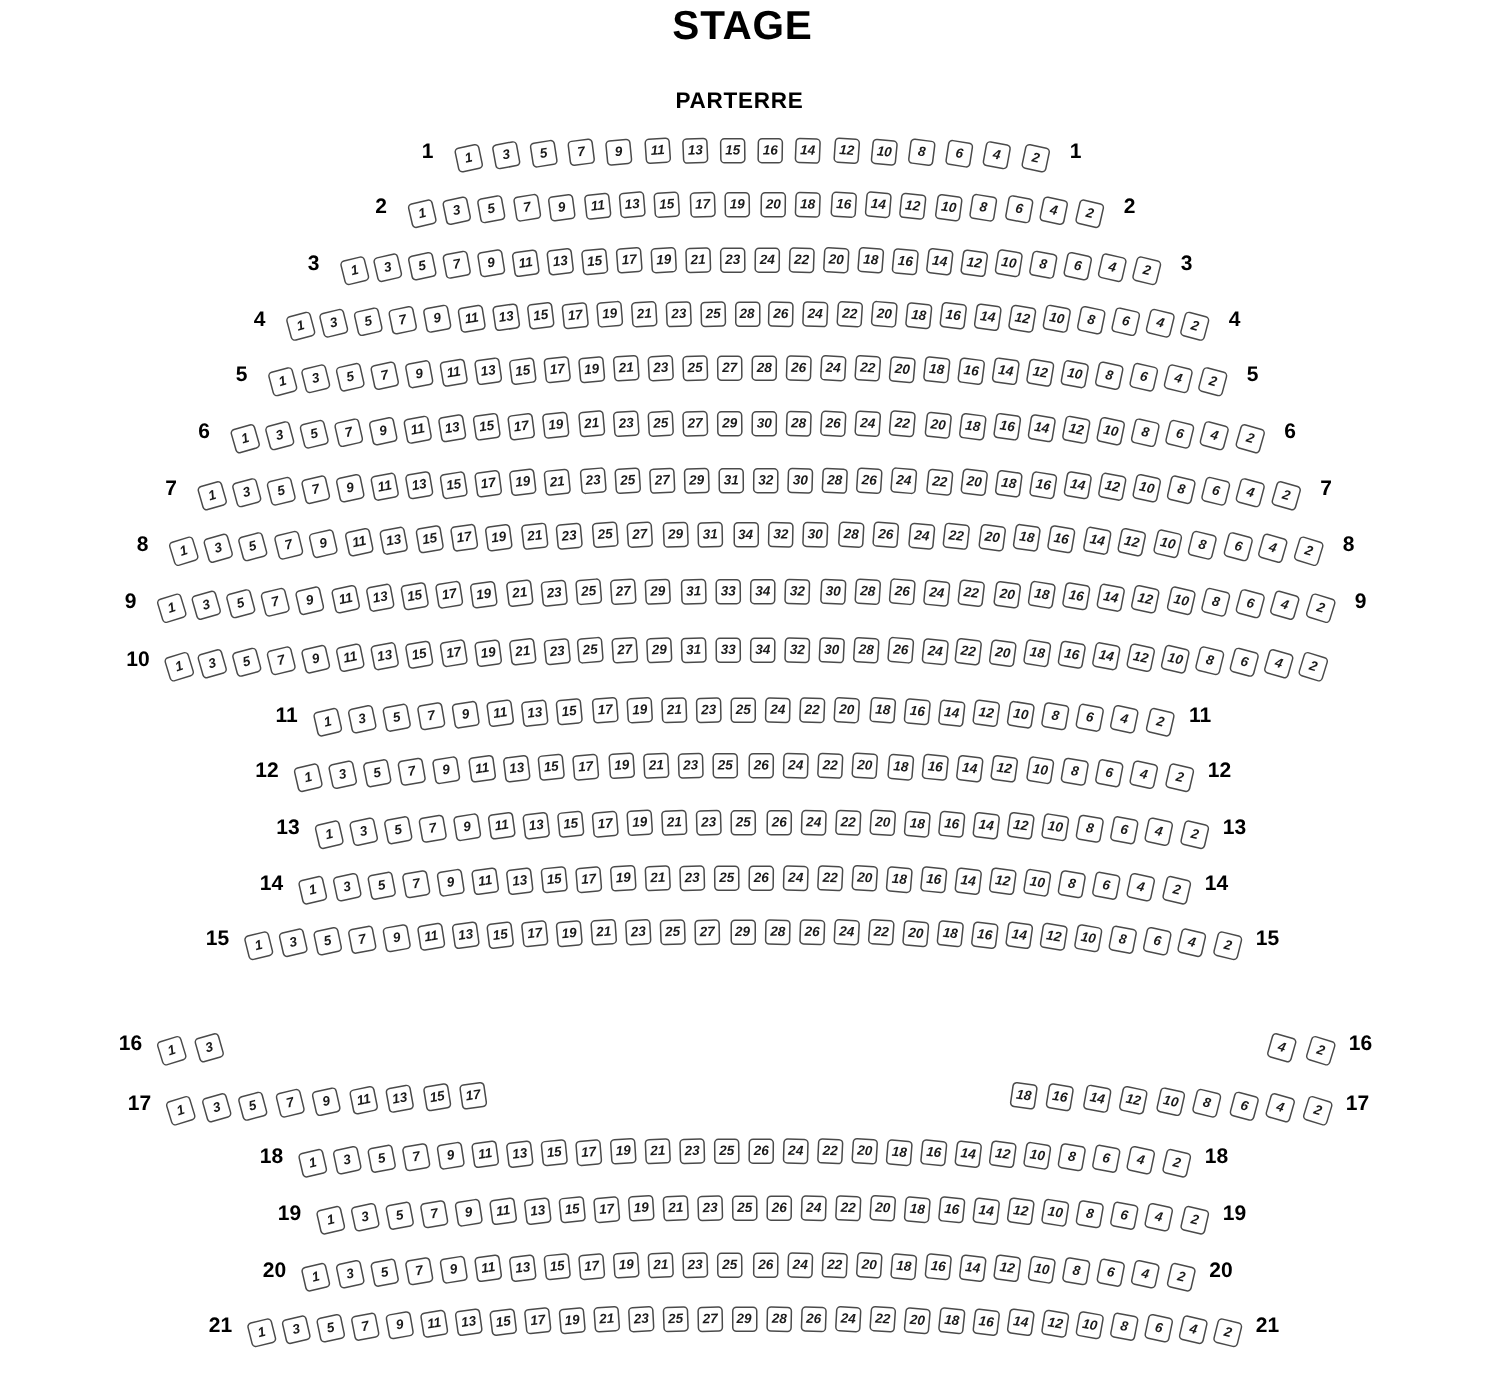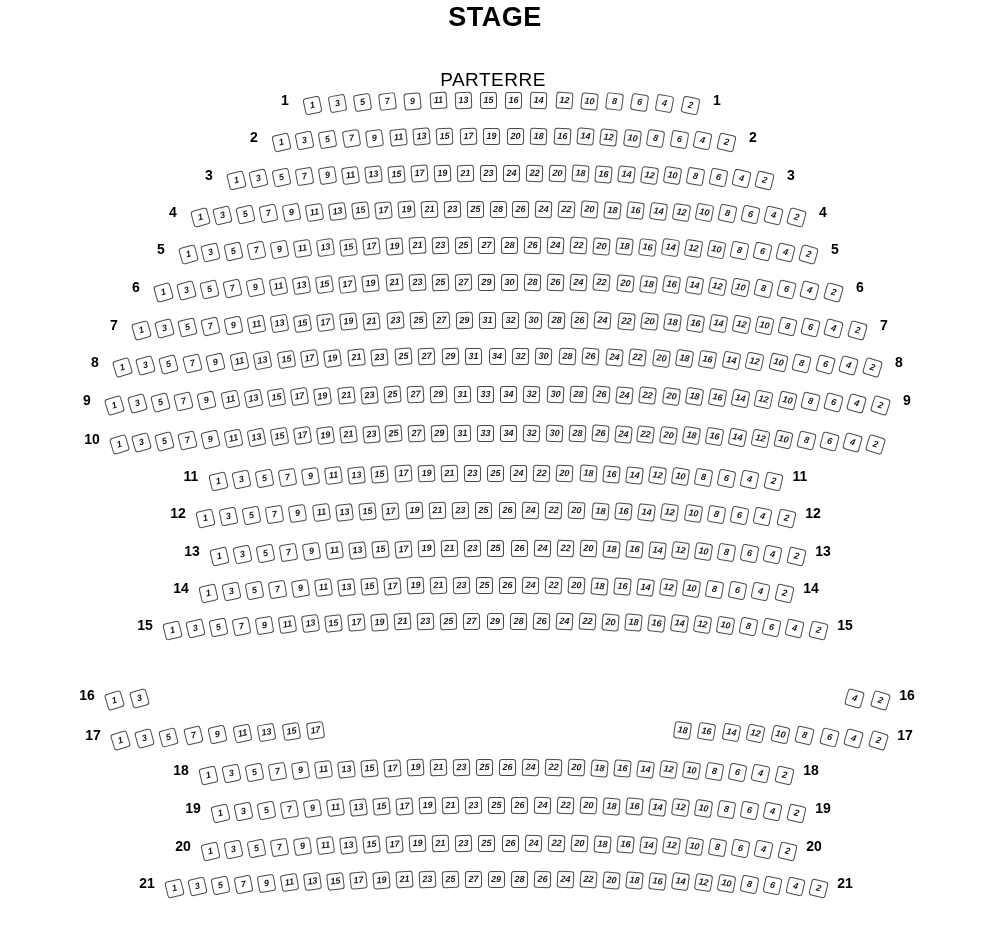--- a/index.html
+++ b/index.html
@@ -22,24 +22,24 @@
     transform: translateX(-50%);
     font-size: 27px;
     font-weight: bold;
     color: #000000;
     letter-spacing: 0.5px;
     white-space: nowrap;
   }
   .section-title {
     position: absolute;
     left: 493px;
-    top: 69px;
+    top: 59px;
     transform: translateX(-50%);
-    font-size: 19px;
-    font-weight: normal;
+    font-size: 15px;
+    font-weight: bold;
     color: #000000;
     letter-spacing: 0.5px;
     white-space: nowrap;
   }
   .seat {
     position: absolute;
     width: 17px;
     height: 17px;
     box-sizing: border-box;
     background: #ffffff;

